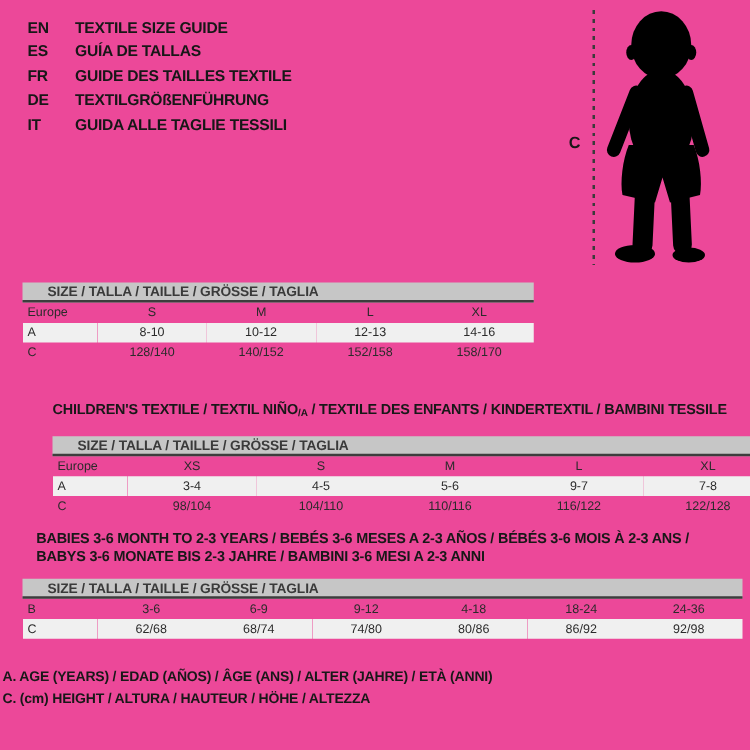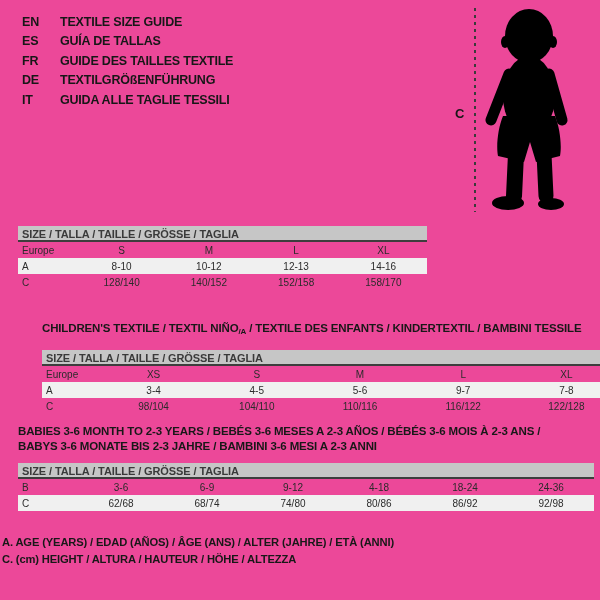--- a/index.html
+++ b/index.html
@@ -22,24 +22,24 @@
   .toddler-svg { position:absolute; left:482px; top:6px; }
 
   
   .table-block { position:absolute; left:18px; }
   #junior-section   { top:217px; width:409px; }
   #children-section { top:322px; width:576px;margin-left:24px; }
   #babies-section   { top:424px; width:576px; }
 
   .tbl-title { font-weight:700; font-size:11.5px; line-height:13px; letter-spacing:-0.15px; color:#181818; white-space:nowrap; }
   .tbl-title .subscript { font-size:8px; vertical-align:-2px; }
-  #babies-section .tbl-title { line-height:15px; white-space:normal; }
+  #babies-section .tbl-title { line-height:15px; white-space:normal;margin-left:11px; }
 
   .size-bar { margin-top:9px; height:16px; line-height:14px; background:#c6c6c6; color:#3a3a3a;
-    font-weight:700; font-size:11px; padding:1px 0 0 4px; border-bottom:2px solid #3d3d3d; letter-spacing:-0.1px; }
+    font-weight:700; font-size:11px; padding:1px 0 0 20px; border-bottom:2px solid #3d3d3d; letter-spacing:-0.1px; }
   #children-section .size-bar { margin-top:12px; }
   #babies-section .size-bar { margin-top:9px; }
 
   table { width:100%; border-collapse:collapse; table-layout:fixed; font-size:10px; color:#2b2b2b; }
   th, td { height:16px; font-weight:400; text-align:center; padding:0; white-space:nowrap; overflow:hidden; }
   th:first-child, td:first-child { text-align:left; padding-left:4px; }
   col.label-col { width:60px; }
   tr.alt { background:#f0f0f0; }
 
   

